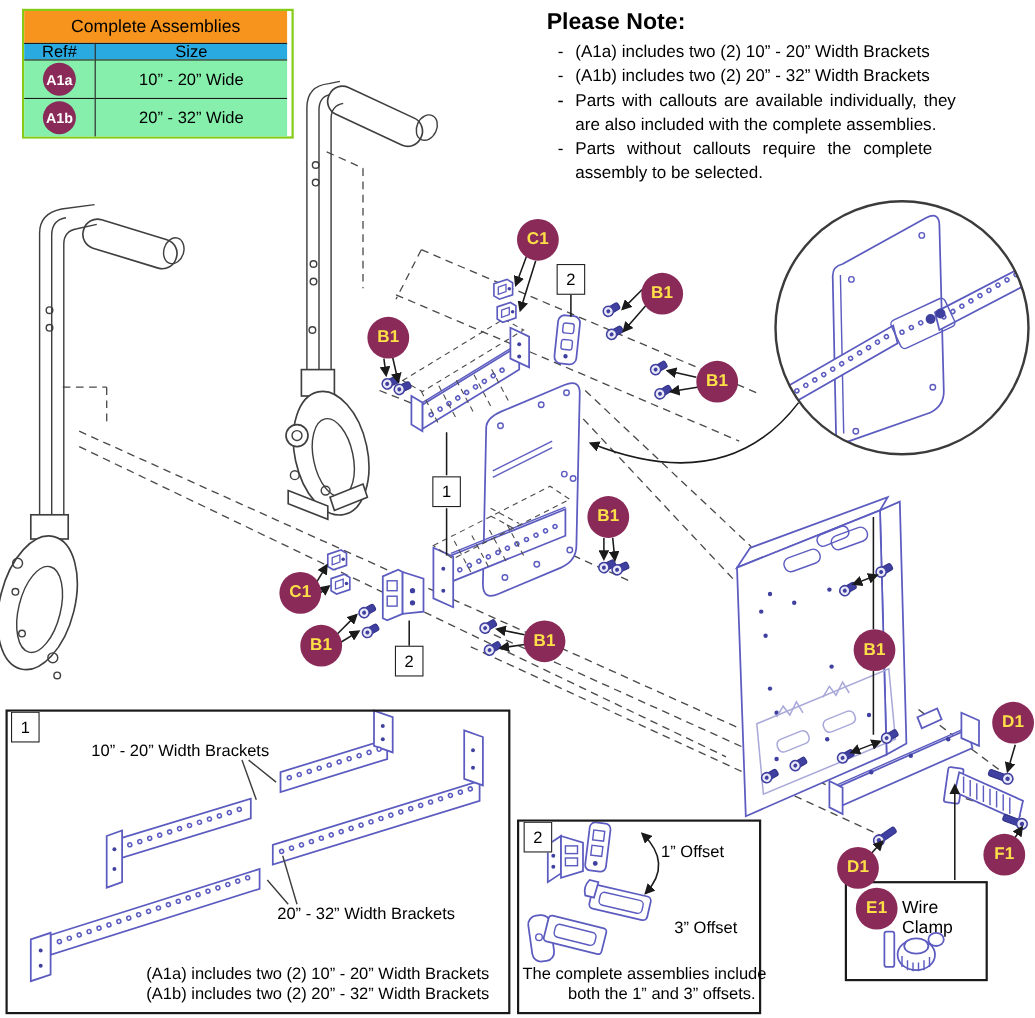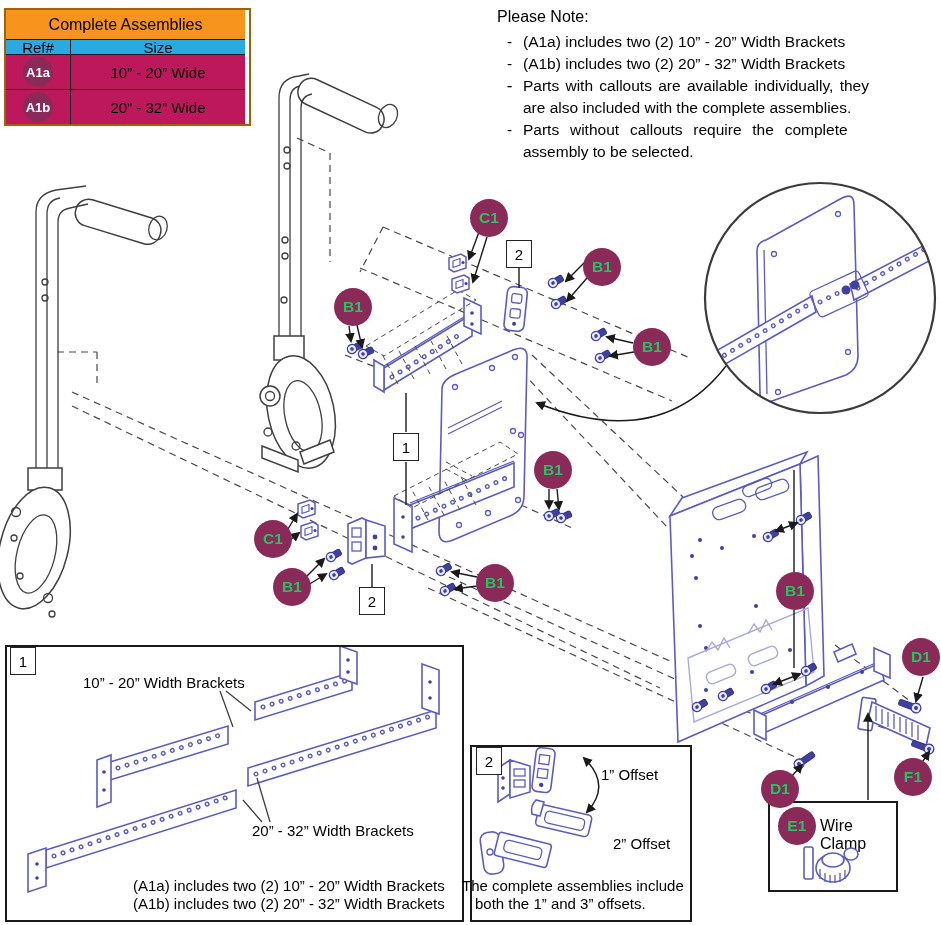--- a/index.html
+++ b/index.html
@@ -1,40 +1,40 @@
 <!DOCTYPE html>
 <html><head>
 <meta charset="utf-8">
 <style>
   html,body{margin:0;padding:0}
   body{width:941px;height:925px;position:relative;background:#fff;overflow:hidden;
        font-family:"Liberation Sans",sans-serif;color:#000}
   #art{position:absolute;left:0;top:0;z-index:0}
   .abs{position:absolute;z-index:2}
   .inset{position:absolute;z-index:1;border:2px solid #1a1a1a;background:transparent;box-sizing:border-box}
-  .badge{position:absolute;z-index:3;width:38px;height:38px;border-radius:50%;background:#8a2a59;color:#22c55e;
+  .badge{position:absolute;z-index:3;width:38px;height:38px;border-radius:50%;background:#8a2a59;color:#fde047;
          font-weight:700;font-size:15.5px;display:flex;align-items:center;justify-content:center;
          transform:translate(-50%,-50%);letter-spacing:.2px}
   .numbox{position:absolute;z-index:3;width:24px;height:26px;background:#fff;border:1.5px solid #222;
           display:flex;align-items:center;justify-content:center;font-size:15px;transform:translate(-50%,-50%)}
   .lbl{position:absolute;z-index:2;font-size:15px;white-space:nowrap}
   
-  #assy-table{left:4px;top:8px;width:243px;border:2px solid #a16207;background:#fff;z-index:2}
+  #assy-table{left:20px;top:8px;width:243px;border:2px solid #84cc16;background:#fff;z-index:2}
   .t-row{display:flex}
   .tc{display:flex;align-items:center;justify-content:center;box-sizing:border-box;font-size:15px}
   .t-title{height:29px;background:#f7941d;font-size:16px}
   .t-head{height:15px;background:#29abe2;border-top:1.5px solid #1a1a1a}
-  .t-body{height:35px;background:#be185d;border-top:1.5px solid #1a1a1a}
+  .t-body{height:35px;background:#86efac;border-top:1.5px solid #1a1a1a}
   .c-ref{width:64px}
   .c-size{width:175px;border-left:1.5px solid #1a1a1a}
   .minibadge{width:30px;height:30px;border-radius:50%;background:#8a2a59;color:#fff;font-weight:700;
              font-size:13px;display:flex;align-items:center;justify-content:center}
   
   #note{left:497px;top:8px;width:442px}
-  #note .nt{font-weight:400;font-size:16px;margin-bottom:5px}
+  #note .nt{font-weight:700;font-size:21px;margin-bottom:5px}
   .nline{position:relative;font-size:15.5px;line-height:22px;padding-left:26px}
   .nline .dash{position:absolute;left:10px}
   .nline.w1{word-spacing:2px}
   .nline.w2{word-spacing:6.5px}
   
   #e1box{left:768px;top:801px;width:126px;height:87px;border:2.5px solid #1a1a1a;background:#fff;z-index:2}
   #e1box .badge{left:27px;top:23px}
   #e1box .wc-label{position:absolute;left:50px;top:14px;font-size:16px}
   #e1box svg{position:absolute;left:32px;top:38px}
   
@@ -436,23 +436,23 @@
 <div class="inset" style="left:5px;top:645px;width:459px;height:277px"></div>
 <div class="numbox" style="left:23px;top:661px">1</div>
 <div class="lbl" style="left:83px;top:674px">10” - 20” Width Brackets</div>
 <div class="lbl" style="left:252px;top:822px">20” - 32” Width Brackets</div>
 <div class="lbl" style="left:133px;top:877px">(A1a) includes two (2) 10” - 20” Width Brackets</div>
 <div class="lbl" style="left:133px;top:895px">(A1b) includes two (2) 20” - 32” Width Brackets</div>
 
 <div class="inset" style="left:470px;top:745px;width:222px;height:177px"></div>
 <div class="numbox" style="left:489px;top:761px">2</div>
 <div class="lbl" style="left:601px;top:766px">1” Offset</div>
-<div class="lbl" style="left:613px;top:835px">2” Offset</div>
-<div class="lbl" style="left:462px;top:877px;width:212px;text-align:right">The complete assemblies include</div>
-<div class="lbl" style="left:475px;top:895px;width:212px;text-align:left">both the 1” and 3” offsets.</div>
+<div class="lbl" style="left:613px;top:835px">3” Offset</div>
+<div class="lbl" style="left:475px;top:877px;width:212px;text-align:right">The complete assemblies include</div>
+<div class="lbl" style="left:475px;top:895px;width:212px;text-align:right">both the 1” and 3” offsets.</div>
 
 <div id="e1box" class="abs">
   <div class="badge">E1</div>
   <div class="wc-label">Wire Clamp</div>
   <svg width="64" height="46" viewBox="0 0 64 46">
     <rect x="2" y="6" width="9" height="32" rx="2" class="b"></rect>
     <ellipse cx="31" cy="27" rx="17" ry="14" class="b"></ellipse>
     <ellipse cx="31" cy="19" rx="11" ry="7" class="b"></ellipse>
     <ellipse cx="49" cy="13" rx="7" ry="6" class="b"></ellipse>
     <path class="bn" d="M18,28 L18,38 M23,32 L23,41 M28,34 L28,42 M33,34 L33,42 M38,32 L38,41 M43,29 L43,38"></path>

